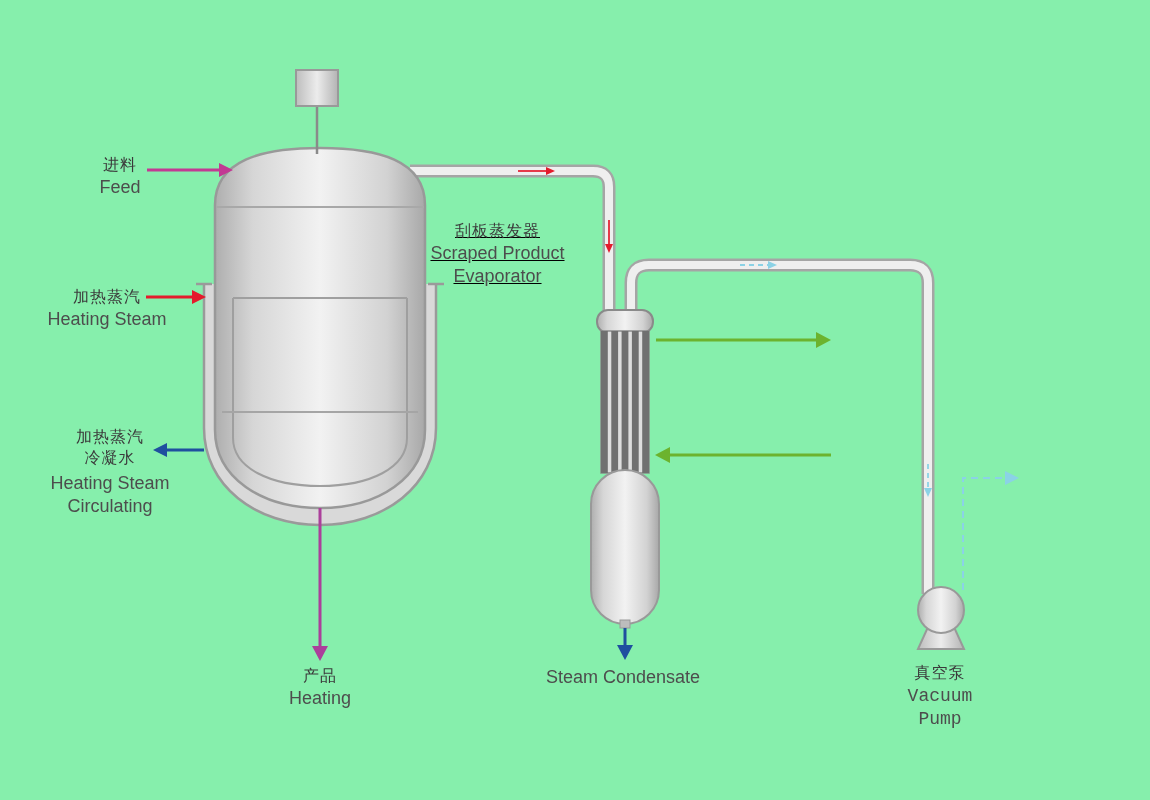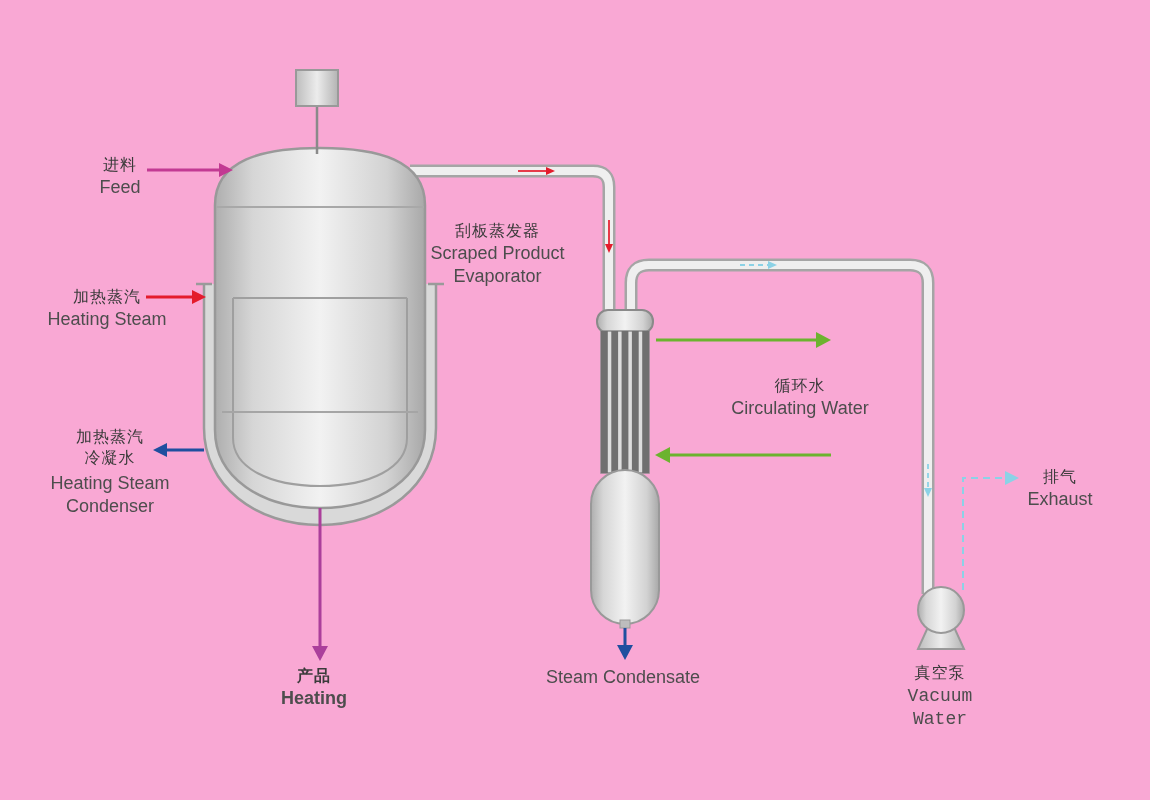--- a/index.html
+++ b/index.html
@@ -1,19 +1,19 @@
 <!DOCTYPE html>
 <html><head>
 <meta charset="utf-8">
 <style>
   html,body{margin:0;padding:0;background:#ffffff;}
   #canvas{
     position:relative;
     width:1150px;height:800px;
-    background:#f9a8d4;
+    background:#86efac;
     font-family:"Liberation Sans", sans-serif;
     overflow:hidden;
   }
   #diagram-svg{position:absolute;left:0;top:0;}
   .label{
     position:absolute;
     text-align:center;
     line-height:1.3;
     pointer-events:none;
   }
@@ -158,48 +158,40 @@
   <div class="label" style="left:32px;top:287px;width:150px;">
     <div class="zh">加热蒸汽</div>
     <div class="en">Heating Steam</div>
   </div>
 
   <div class="label" style="left:35px;top:427px;width:150px;">
     <div class="zh">加热蒸汽</div>
     <div class="zh">冷凝水</div>
     <div class="gap"></div>
     <div class="en">Heating Steam</div>
-    <div class="en">Condenser</div>
+    <div class="en">Circulating</div>
   </div>
 
-  <div class="label" style="left:264px;top:666px;width:100px;font-weight:bold;">
+  <div class="label" style="left:270px;top:666px;width:100px;">
     <div class="zh">产品</div>
     <div class="en">Heating</div>
   </div>
 
-  <div class="label" style="left:410px;top:221px;width:175px;">
+  <div class="label" style="left:410px;top:221px;width:175px;text-decoration:underline;">
     <div class="zh">刮板蒸发器</div>
     <div class="en">Scraped Product</div>
     <div class="en">Evaporator</div>
   </div>
 
-  <div class="label" style="left:700px;top:376px;width:200px;">
-    <div class="zh">循环水</div>
-    <div class="en">Circulating Water</div>
-  </div>
 
 
   <div class="label" style="left:533px;top:666px;width:180px;">
     <div class="en">Steam Condensate</div>
   </div>
 
-  <div class="label" style="left:1010px;top:467px;width:100px;">
-    <div class="zh">排气</div>
-    <div class="en">Exhaust</div>
-  </div>
 
   <div class="label" style="left:890px;top:664px;width:100px;font-family:Liberation Mono, monospace;">
     <div class="zh">真空泵</div>
     <div class="en">Vacuum</div>
-    <div class="en">Water</div>
+    <div class="en">Pump</div>
   </div>
 
 </div>
 
 </body></html>

